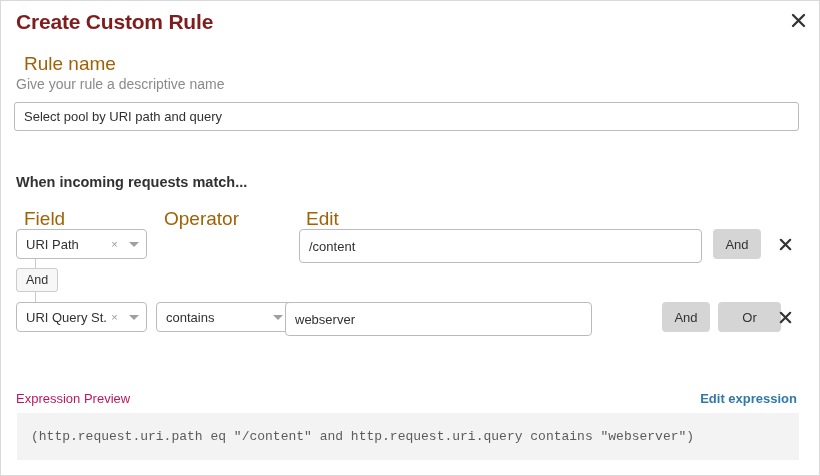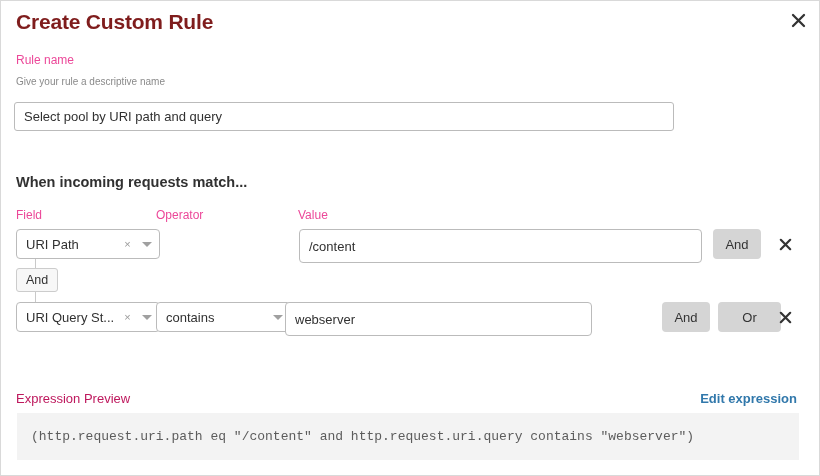--- a/index.html
+++ b/index.html
@@ -43,26 +43,27 @@
     background: none;
     border: none;
     cursor: pointer;
     padding: 0;
   }
   .close-btn svg { display: block; }
 
   
   .field-label {
     position: absolute;
-    font-size: 12px;
-    color: #ec4899;
+    font-size: 19px;
+    color: #a16207;
+    margin-left: 8px;
   }
   .field-sublabel {
     position: absolute;
-    font-size: 10px;
+    font-size: 14px;
     color: #8a8a8a;
   }
   #rule-name-label { left: 15px; top: 52px; }
   #rule-name-sublabel { left: 15px; top: 75px; }
 
   .text-input {
     position: absolute;
     box-sizing: border-box;
     height: 28px;
     border: 1px solid #bbbbbb;
@@ -70,21 +71,21 @@
     background: #ffffff;
     font-family: "Liberation Sans", sans-serif;
     font-size: 13px;
     color: #313131;
     padding: 0 9px;
     outline: none;
   }
   #rule-name-input {
     left: 13px;
     top: 101px;
-    width: 660px;
+    width: 785px;
     height: 29px;
   }
 
   
   .section-heading {
     position: absolute;
     left: 15px;
     top: 173px;
     font-size: 14.5px;
     font-weight: bold;
@@ -144,21 +145,21 @@
     justify-content: center;
   }
   .caret-tri {
     width: 0;
     height: 0;
     border-left: 5px solid transparent;
     border-right: 5px solid transparent;
     border-top: 5px solid #a0a0a0;
   }
 
-  .sel-field    { left: 15px;  width: 144px; }
+  .sel-field    { left: 15px;  width: 131px; }
   .sel-operator { left: 155px; width: 135px; }
 
   .val-input {
     position: absolute;
     box-sizing: border-box;
     height: 30px;
     border: 1px solid #bbbbbb;
     border-radius: 4px;
     background: #ffffff;
     font-family: "Liberation Sans", sans-serif;
@@ -278,21 +279,21 @@
   </button>
 
   <div class="field-label" id="rule-name-label">Rule name</div>
   <div class="field-sublabel" id="rule-name-sublabel">Give your rule a descriptive name</div>
   <input class="text-input" id="rule-name-input" type="text" value="Select pool by URI path and query" style="">
 
   <div class="section-heading">When incoming requests match...</div>
 
   <div class="field-label" id="col-field">Field</div>
   <div class="field-label" id="col-operator">Operator</div>
-  <div class="field-label" id="col-value">Value</div>
+  <div class="field-label" id="col-value">Edit</div>
 
   <div class="cond-row" id="row-1">
     <div class="select-box sel-field">
       <span class="sel-text">URI Path</span>
       <span class="sel-clear">×</span>
       <span class="sel-caret">
           <span class="caret-tri"></span>
         </span>
     </div>
     <input class="val-input" id="value-input-1" type="text" value="/content" style="">

